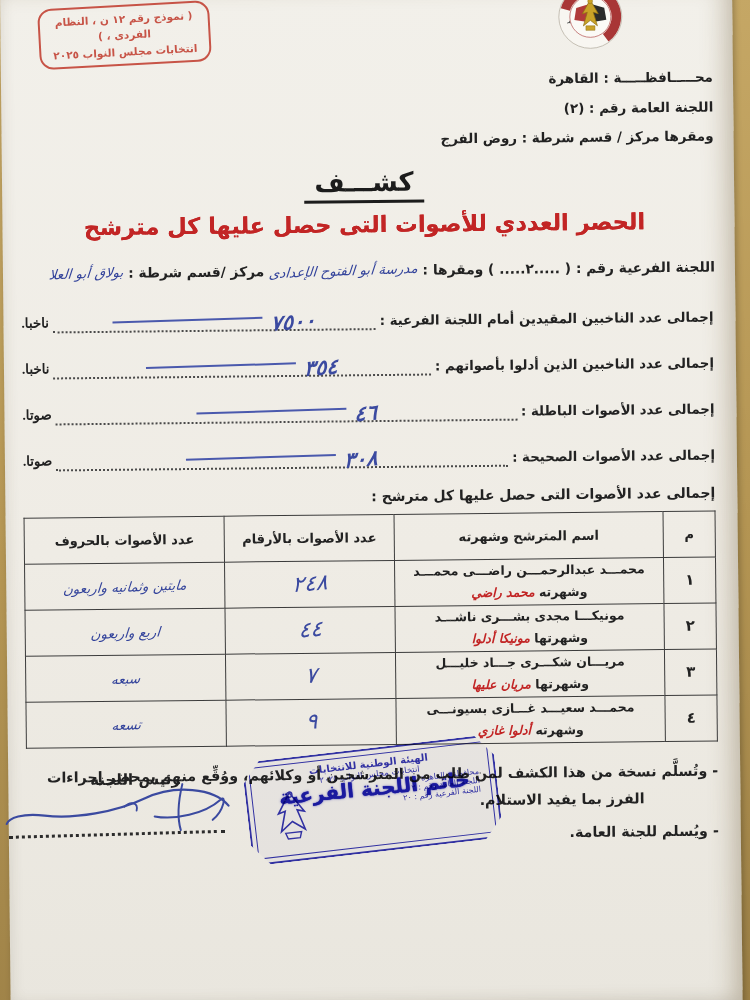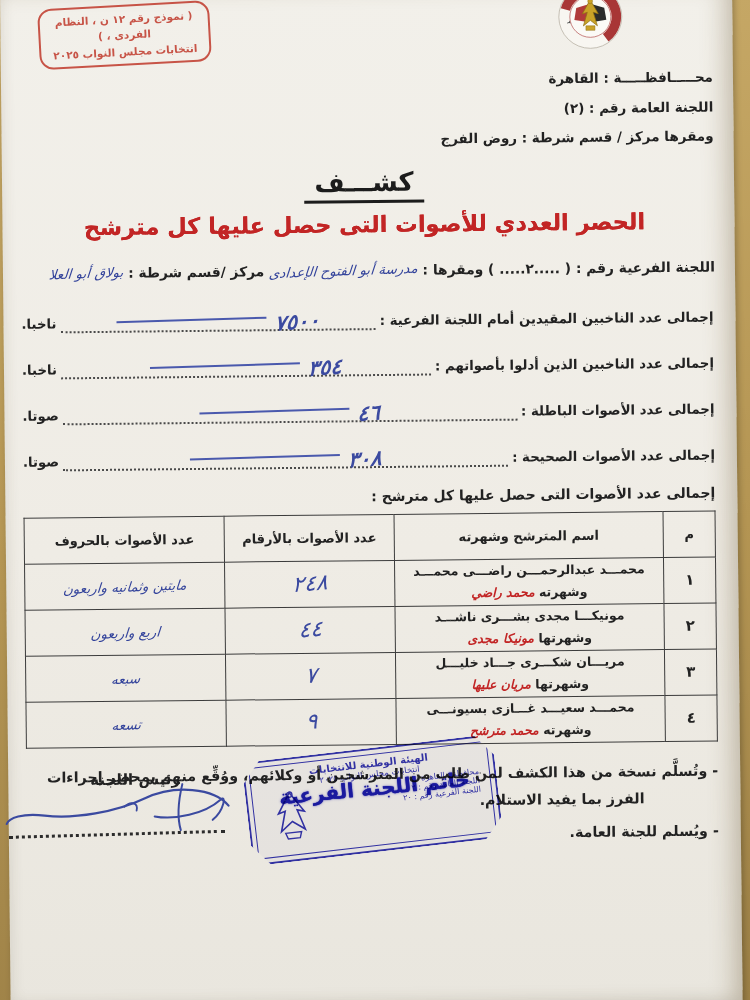--- a/index.html
+++ b/index.html
@@ -36,21 +36,21 @@
 
   .subcommittee { margin-top:20px; font-size:13.8px; font-weight:bold; line-height:1.9; white-space:nowrap; }
   .hand { color:#33439b; font-style:italic; display:inline-block; transform:skewX(-7deg) rotate(-1.5deg); font-weight:400; }
   .hand-sm { font-size:13.5px; letter-spacing:.5px; }
 
   .total-row { display:flex; align-items:flex-end; margin:16px 2px 0 6px; font-size:13.3px; font-weight:bold; }
   .total-row .label { white-space:nowrap; padding-bottom:2px; }
   .total-row .fill { flex:1; border-bottom:2px dotted #4a4a4a; display:flex; align-items:flex-end; justify-content:center; gap:8px; margin:0 4px; height:30px; }
   .hand-num { font-size:21px; color:#3b4aa0; font-style:italic; display:inline-block; transform:rotate(-4deg) skewX(-6deg); line-height:1; position:relative; top:4px; }
   .pen { width:150px; border-top:2px solid #4a59ad; transform:rotate(-1.2deg); position:relative; top:-9px; }
-  .total-row .unit { white-space:nowrap; padding-bottom:2px; }
+  .total-row .unit { white-space:nowrap; padding-bottom:2px;font-family:Liberation Serif, serif; }
 
   .table-intro { margin:20px 2px 0; font-size:14px; font-weight:bold; }
 
   table.votes { width:calc(100% - 8px); margin:10px 2px 0 6px; border-collapse:collapse; }
   table.votes th, table.votes td { border:1.6px solid #3c3c3c; text-align:center; vertical-align:middle; }
   table.votes th { font-size:13px; font-weight:bold; height:46px; }
   td.num-cell { font-size:15px; font-weight:bold; width:7.5%; }
   td.name-cell { width:39%; font-size:12.5px; font-weight:bold; line-height:1.75; height:46px; }
   td.name-cell .nick { color:#c22525;font-style:italic; }
   td.digits-cell { width:24.5%; }
@@ -182,39 +182,39 @@
           <div>محمـــد عبدالرحمـــن راضـــى محمـــد</div>
           <div><span>وشهرته</span> <span class="nick">محمد راضي</span></div>
         </td>
         <td class="digits-cell"><span class="hand-num">٢٤٨</span></td>
         <td class="words-cell"><span class="hand hand-sm">مايتين وثمانيه واربعون</span></td>
       </tr>
       <tr>
         <td class="num-cell">٢</td>
         <td class="name-cell">
           <div>مونيكـــا مجدى بشـــرى ناشـــد</div>
-          <div><span>وشهرتها</span> <span class="nick">مونيكا مجدى</span></div>
+          <div><span>وشهرتها</span> <span class="nick">مونيكا أدلوا</span></div>
         </td>
         <td class="digits-cell"><span class="hand-num">٤٤</span></td>
         <td class="words-cell"><span class="hand hand-sm">اربع واربعون</span></td>
       </tr>
       <tr>
         <td class="num-cell">٣</td>
         <td class="name-cell">
           <div>مريـــان شكـــرى جـــاد خليـــل</div>
           <div><span>وشهرتها</span> <span class="nick">مريان عليها</span></div>
         </td>
         <td class="digits-cell"><span class="hand-num">٧</span></td>
         <td class="words-cell"><span class="hand hand-sm">سبعه</span></td>
       </tr>
       <tr>
         <td class="num-cell">٤</td>
         <td class="name-cell">
           <div>محمـــد سعيـــد غـــازى بسيونـــى</div>
-          <div><span>وشهرته</span> <span class="nick">محمد مترشح</span></div>
+          <div><span>وشهرته</span> <span class="nick">أدلوا غازي</span></div>
         </td>
         <td class="digits-cell"><span class="hand-num">٩</span></td>
         <td class="words-cell"><span class="hand hand-sm">تسعه</span></td>
       </tr>
     </tbody>
       </table>
 
     <div class="notes">
       <div class="note1">- وتُسلَّم نسخة من هذا الكشف لمن طلب من المترشحين أو وكلائهم، ووُقِّع منهم بمحضر إجراءات الفرز بما يفيد الاستلام.</div>
       <div class="note2">- ويُسلم للجنة العامة.</div>

